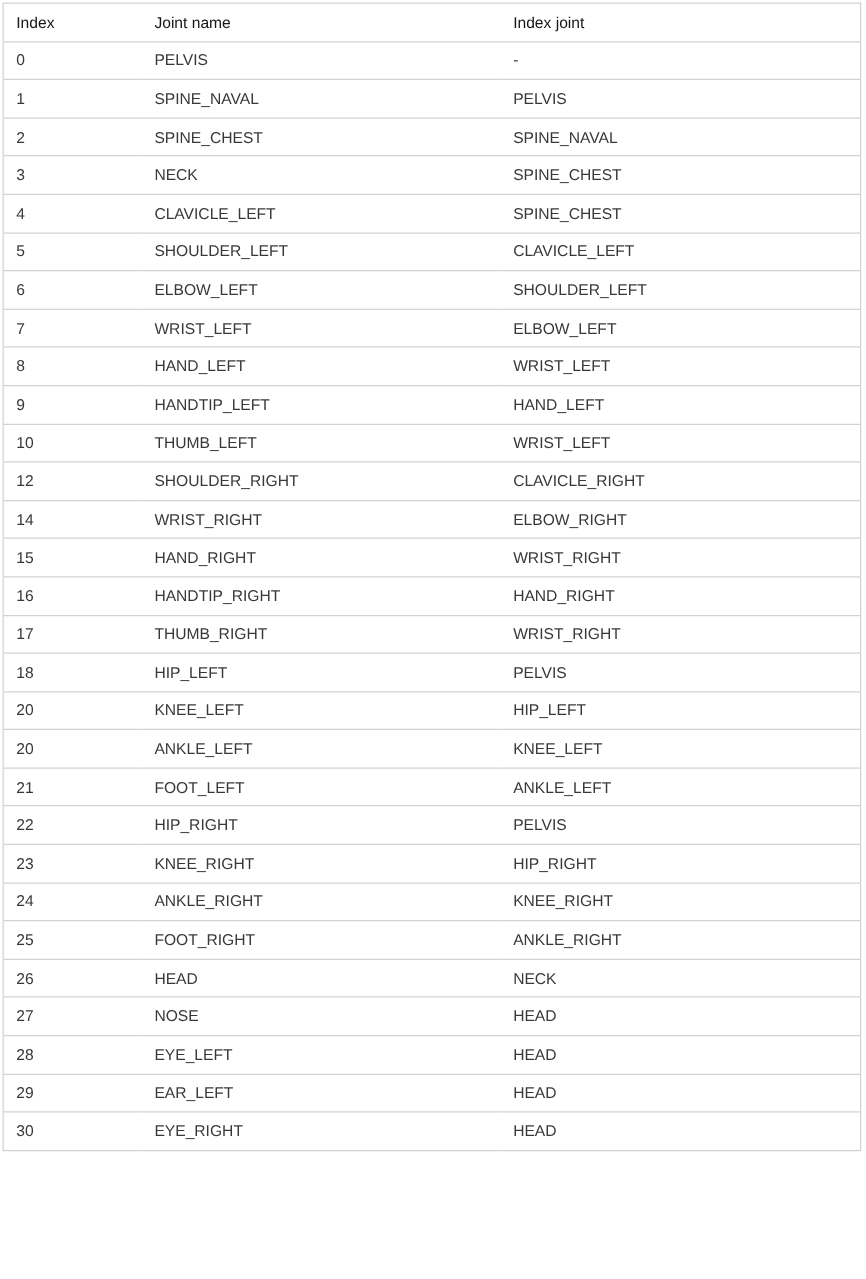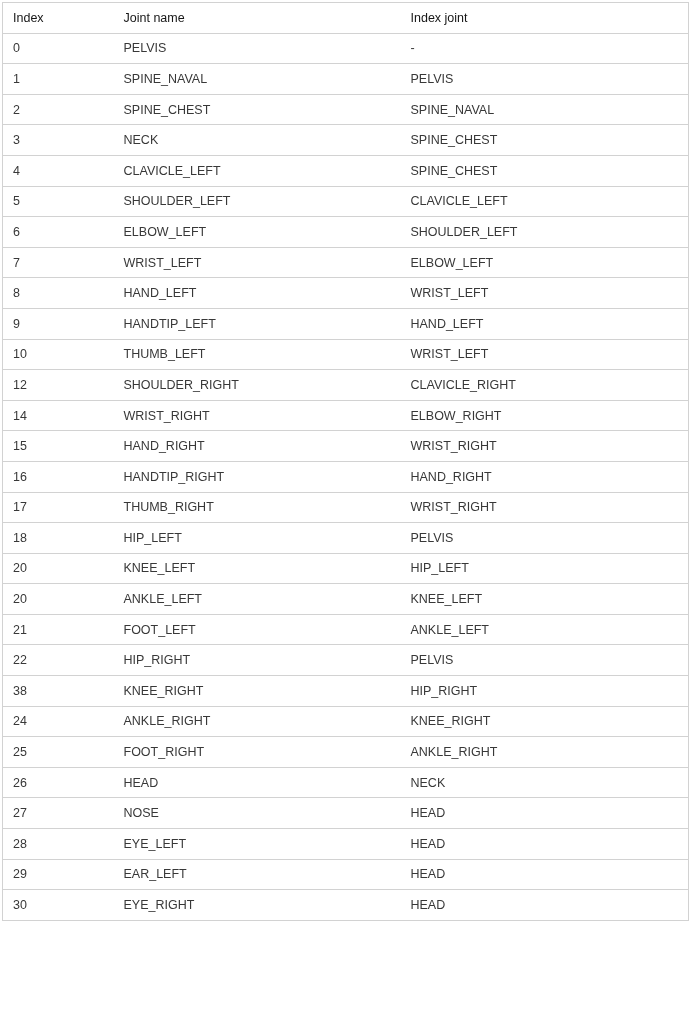--- a/index.html
+++ b/index.html
@@ -167,21 +167,21 @@
           <td>21</td>
           <td>FOOT_LEFT</td>
           <td>ANKLE_LEFT</td>
         </tr>
         <tr>
           <td>22</td>
           <td>HIP_RIGHT</td>
           <td>PELVIS</td>
         </tr>
         <tr>
-          <td>38</td>
+          <td>23</td>
           <td>KNEE_RIGHT</td>
           <td>HIP_RIGHT</td>
         </tr>
         <tr>
           <td>24</td>
           <td>ANKLE_RIGHT</td>
           <td>KNEE_RIGHT</td>
         </tr>
         <tr>
           <td>25</td>

